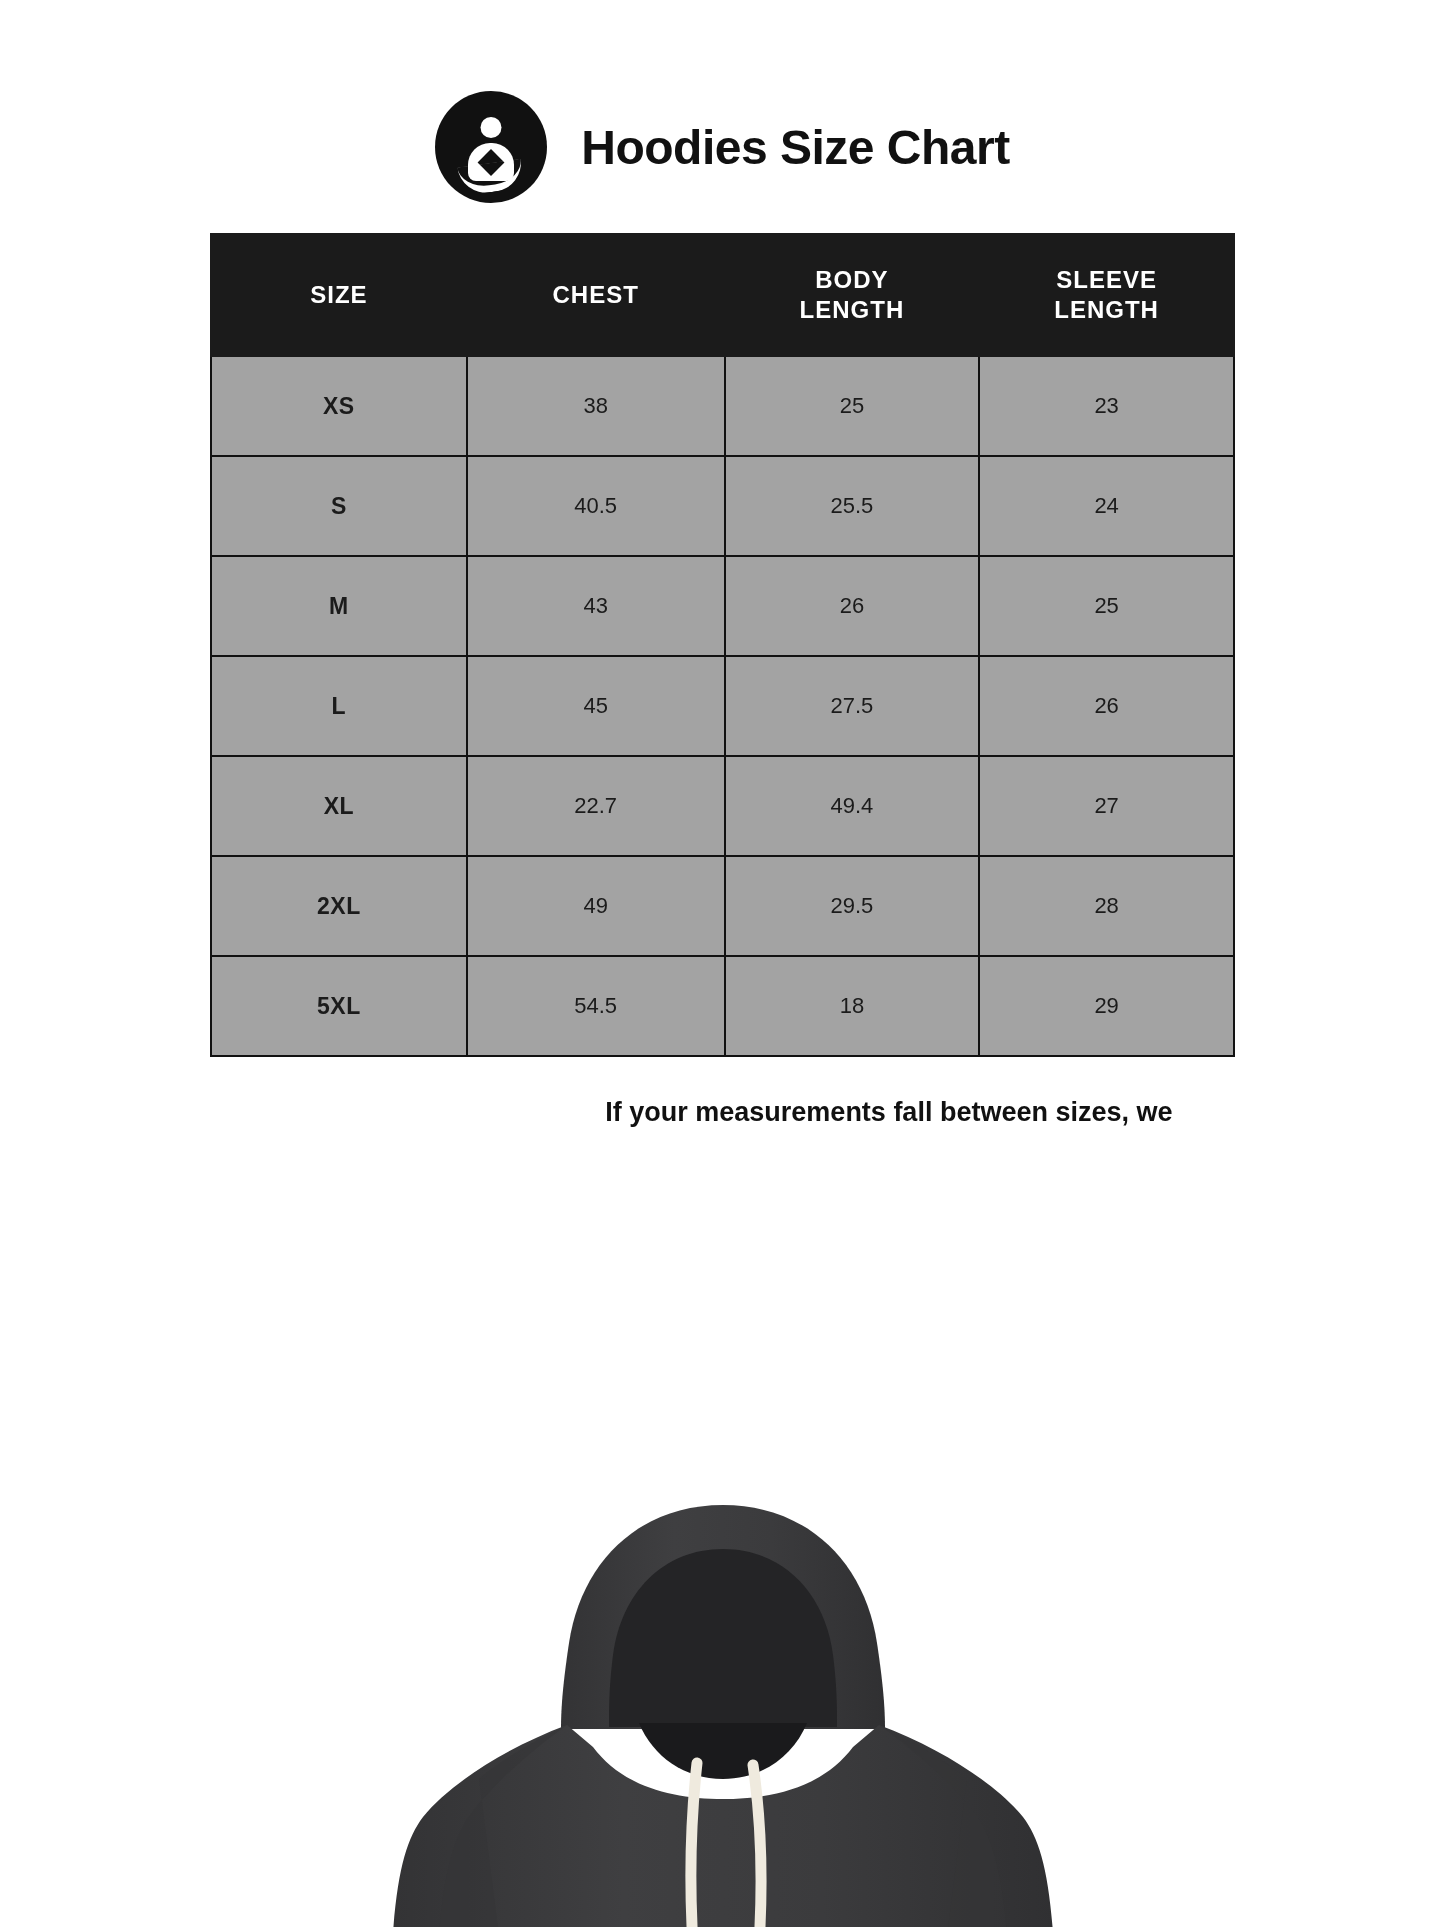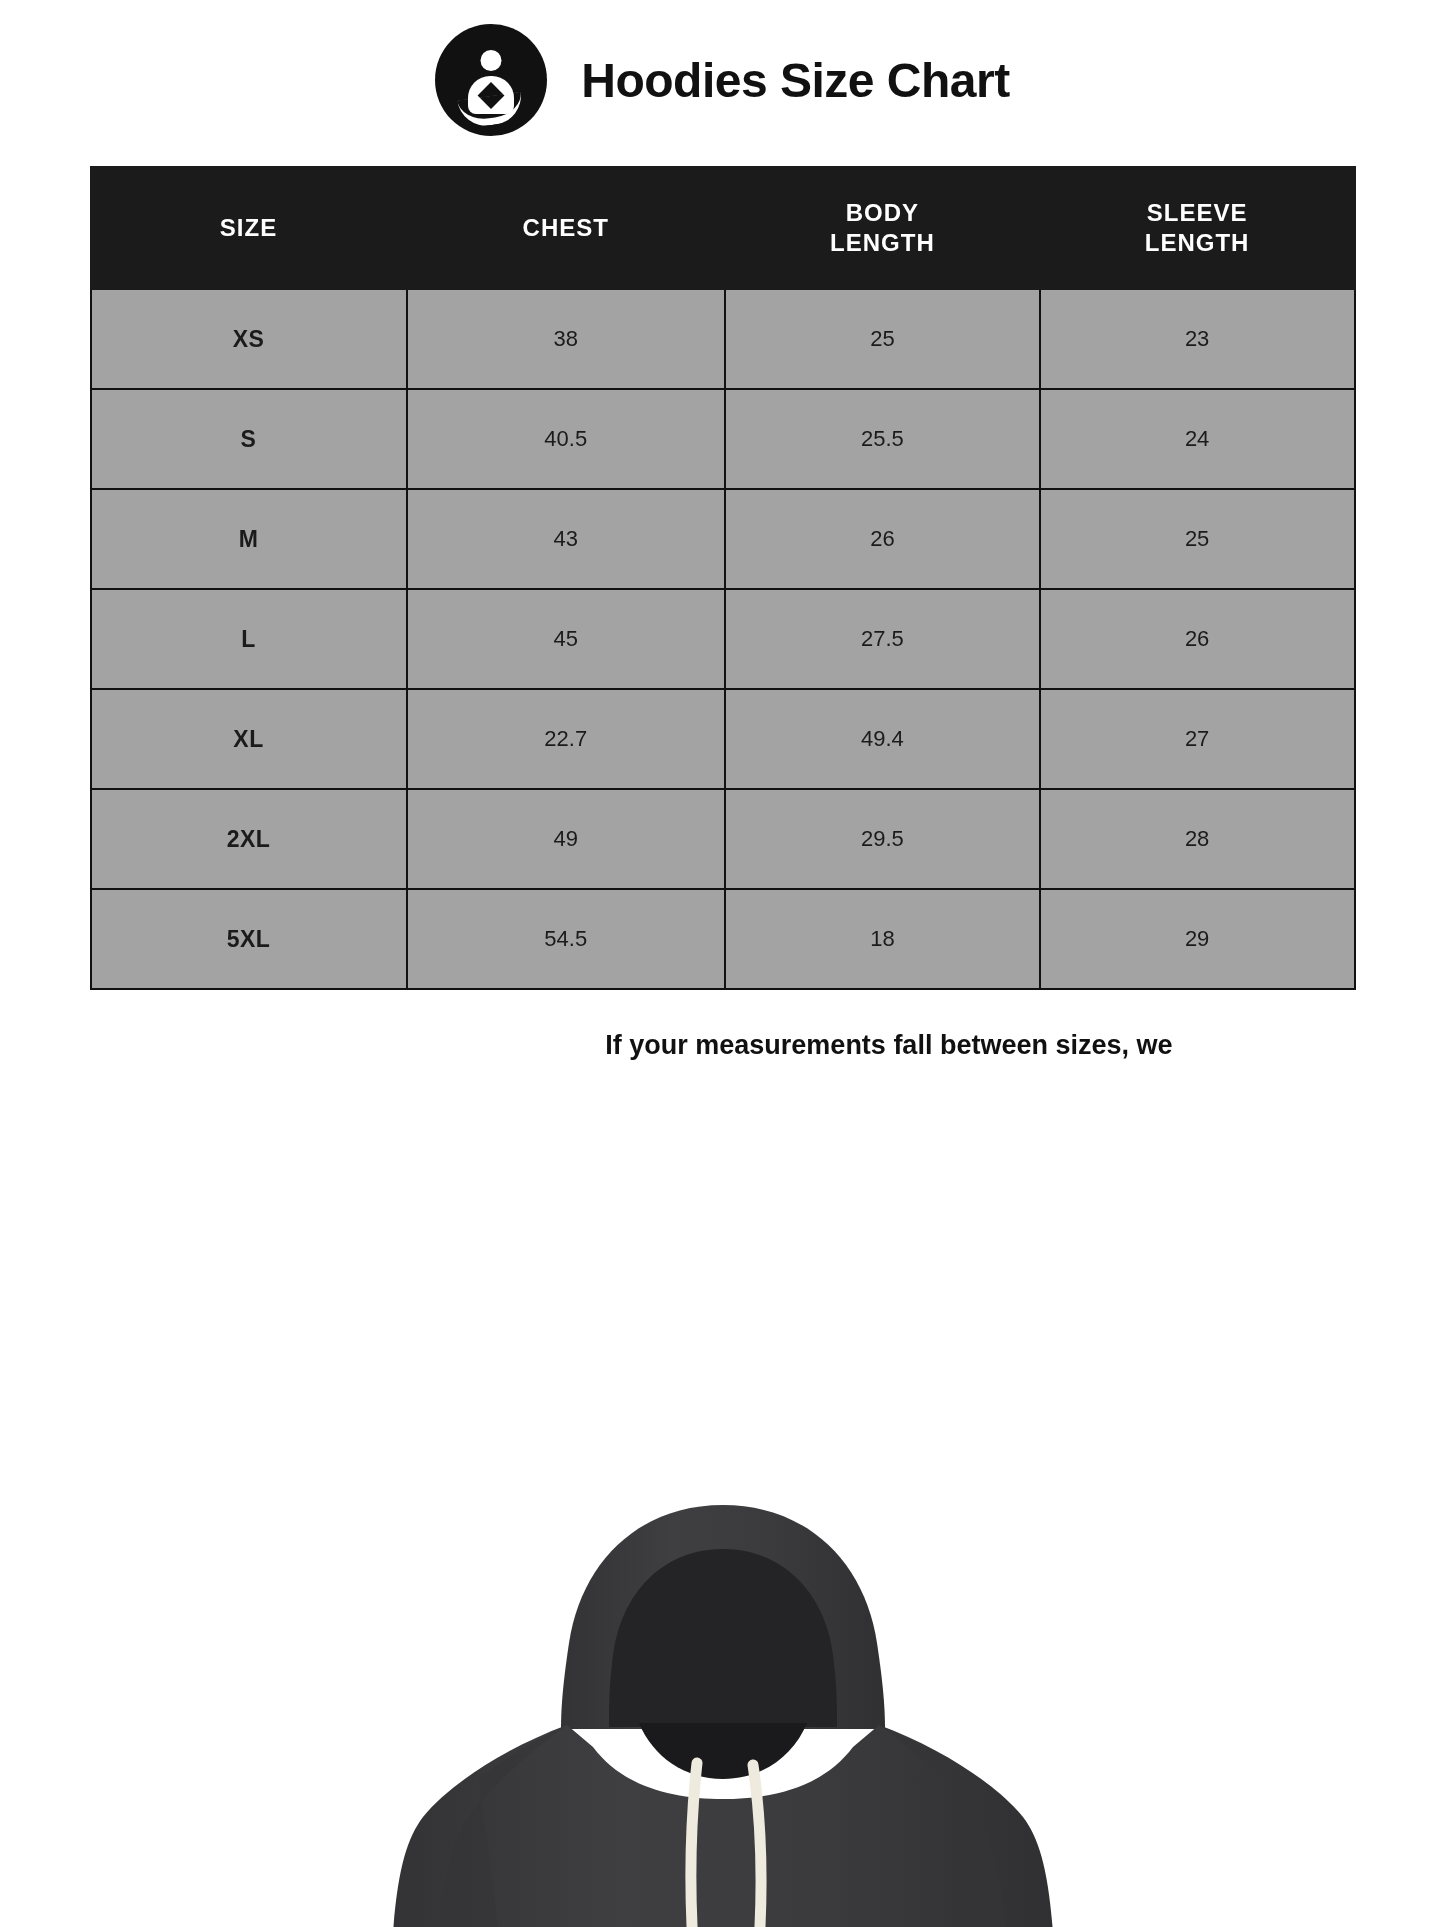--- a/index.html
+++ b/index.html
@@ -22,21 +22,21 @@
     position: relative;
     box-sizing: border-box;
   }
 
   
   .header {
     display: flex;
     align-items: center;
     justify-content: center;
     gap: 34px;
-    padding-top: 24px;
+    padding-top: 91px;
     padding-bottom: 16px;
   }
   .logo {
     width: 112px;
     height: 112px;
     border-radius: 50%;
     background: #111111;
     position: relative;
     flex: 0 0 auto;
   }
@@ -83,21 +83,21 @@
     font-size: 48px;
     font-weight: bold;
     letter-spacing: -0.5px;
     color: #111111;
     white-space: nowrap;
   }
 
   
   .table-wrap {
     margin: 14px auto 0 auto;
-    width: 1266px;
+    width: 1025px;
   }
   table.size-table {
     width: 100%;
     border-collapse: collapse;
     table-layout: fixed;
   }
   table.size-table th,
   table.size-table td {
     border: 2px solid #111111;
     text-align: center;

